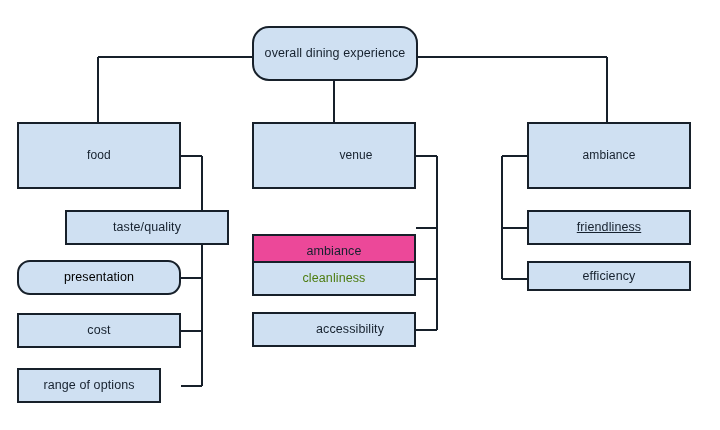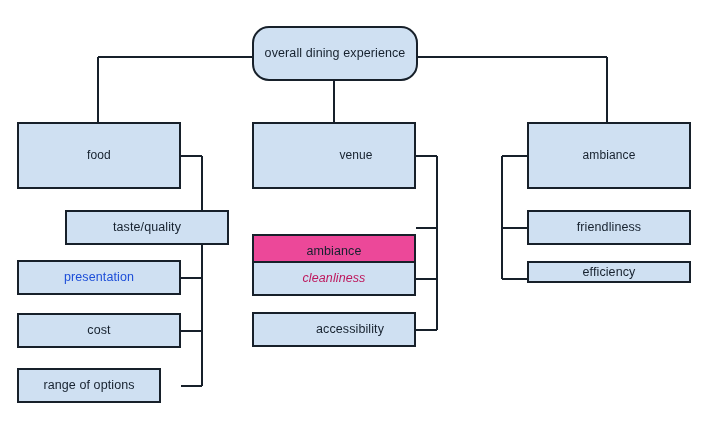--- a/index.html
+++ b/index.html
@@ -73,44 +73,44 @@
   <div id="nodes">
       <div class="node root" style="left: 252px; top: 26px; width: 166px; height: 55px; background: rgb(207, 224, 242); border-color: rgb(23, 32, 42); color: rgb(22, 33, 46); border-radius: 17px;">
         <span>overall dining experience</span>
       </div>
       <div class="node branch" style="left: 17px; top: 122px; width: 164px; height: 67px; background: rgb(207, 224, 242); border-color: rgb(23, 32, 42); color: rgb(22, 33, 46);">
         <span>food</span>
       </div>
       <div class="node leaf" style="left: 17px; top: 210px; width: 164px; height: 35px; background: rgb(207, 224, 242); border-color: rgb(23, 32, 42); color: rgb(22, 33, 46); margin-left: 48px;">
         <span>taste/quality</span>
       </div>
-      <div class="node leaf" style="left: 17px; top: 260px; width: 164px; height: 35px; background: rgb(207, 224, 242); border-color: rgb(23, 32, 42); color: #1d4ed8;">
+      <div class="node leaf" style="left: 17px; top: 260px; width: 164px; height: 35px; background: rgb(207, 224, 242); border-color: rgb(23, 32, 42); color: #000000; border-radius: 13px;">
         <span>presentation</span>
       </div>
       <div class="node leaf" style="left: 17px; top: 313px; width: 164px; height: 35px; background: rgb(207, 224, 242); border-color: rgb(23, 32, 42); color: rgb(22, 33, 46);">
         <span>cost</span>
       </div>
       <div class="node leaf" style="left: 17px; top: 368px; width: 144px; height: 35px; background: rgb(207, 224, 242); border-color: rgb(23, 32, 42); color: rgb(22, 33, 46);">
         <span>range of options</span>
       </div>
       <div class="node branch" style="left: 252px; top: 122px; width: 164px; height: 67px; background: rgb(207, 224, 242); border-color: rgb(23, 32, 42); color: rgb(22, 33, 46); padding-left: 44px;">
         <span>venue</span>
       </div>
       <div class="node leaf" style="left: 252px; top: 210px; width: 164px; height: 35px; background: #ec4899; border-color: rgb(23, 32, 42); color: rgb(22, 33, 46); margin-top: 24px;">
         <span>ambiance</span>
       </div>
-      <div class="node leaf" style="left: 252px; top: 261px; width: 164px; height: 35px; background: rgb(207, 224, 242); border-color: rgb(23, 32, 42); color: #be185d; font-style: italic;">
+      <div class="node leaf" style="left: 252px; top: 261px; width: 164px; height: 35px; background: rgb(207, 224, 242); border-color: rgb(23, 32, 42); color: #4d7c0f;">
         <span>cleanliness</span>
       </div>
       <div class="node leaf" style="left: 252px; top: 312px; width: 164px; height: 35px; background: rgb(207, 224, 242); border-color: rgb(23, 32, 42); color: rgb(22, 33, 46); padding-left: 32px;">
         <span>accessibility</span>
       </div>
       <div class="node branch" style="left: 527px; top: 122px; width: 164px; height: 67px; background: rgb(207, 224, 242); border-color: rgb(23, 32, 42); color: rgb(22, 33, 46);">
         <span>ambiance</span>
       </div>
-      <div class="node leaf" style="left: 527px; top: 210px; width: 164px; height: 35px; background: rgb(207, 224, 242); border-color: rgb(23, 32, 42); color: rgb(22, 33, 46);">
+      <div class="node leaf" style="left: 527px; top: 210px; width: 164px; height: 35px; background: rgb(207, 224, 242); border-color: rgb(23, 32, 42); color: rgb(22, 33, 46); text-decoration: underline;">
         <span>friendliness</span>
       </div>
-      <div class="node leaf" style="left: 527px; top: 261px; width: 164px; height: 22px; background: rgb(207, 224, 242); border-color: rgb(23, 32, 42); color: rgb(22, 33, 46);">
+      <div class="node leaf" style="left: 527px; top: 261px; width: 164px; height: 30px; background: rgb(207, 224, 242); border-color: rgb(23, 32, 42); color: rgb(22, 33, 46);">
         <span>efficiency</span>
       </div>
     </div>
 </div>
 
 </body></html>

